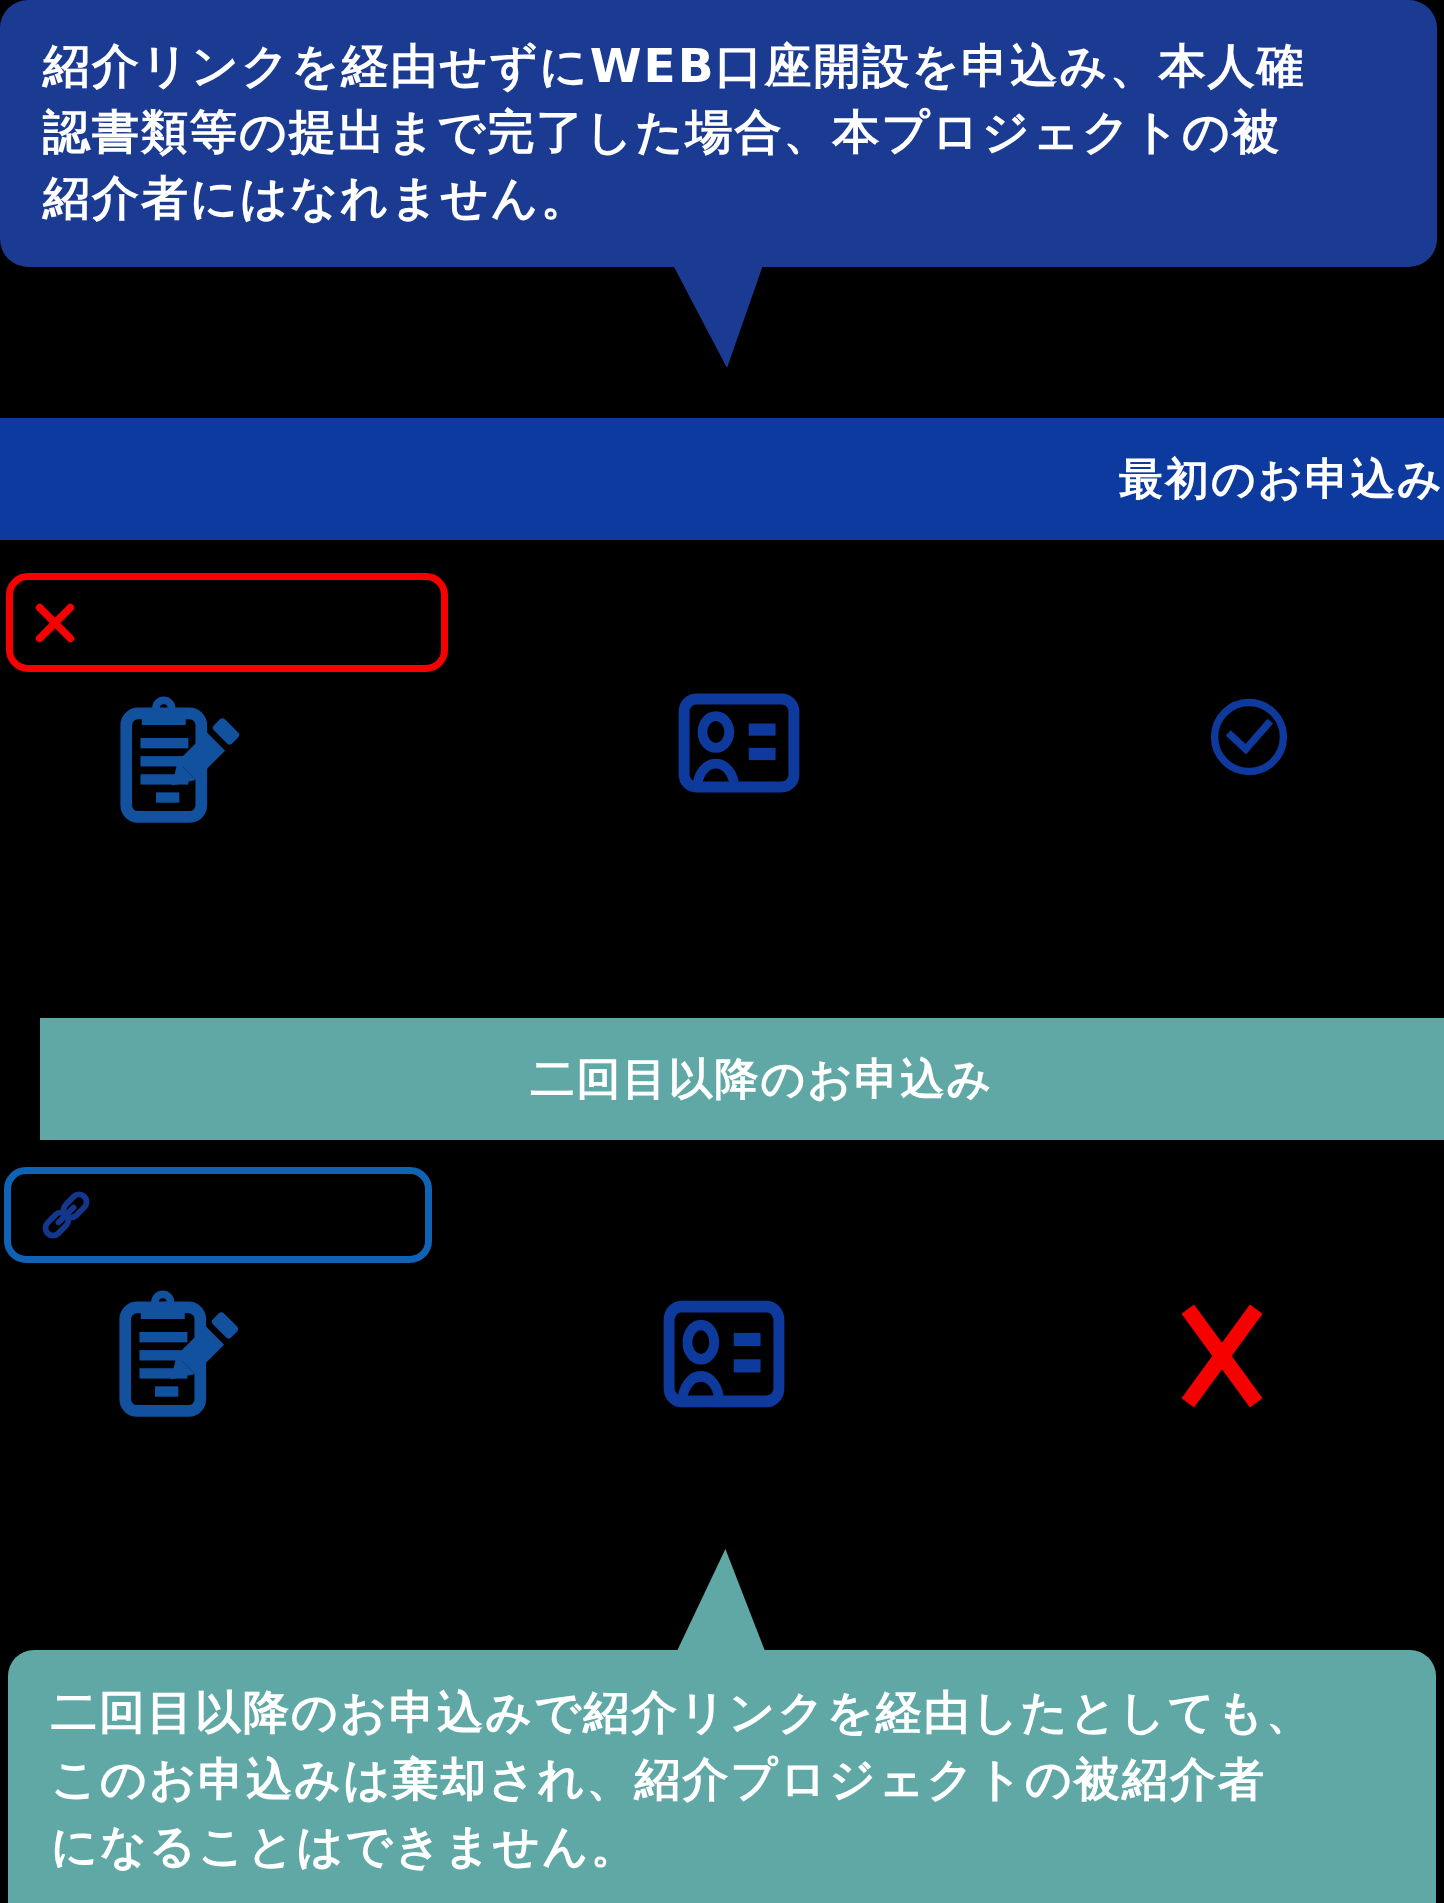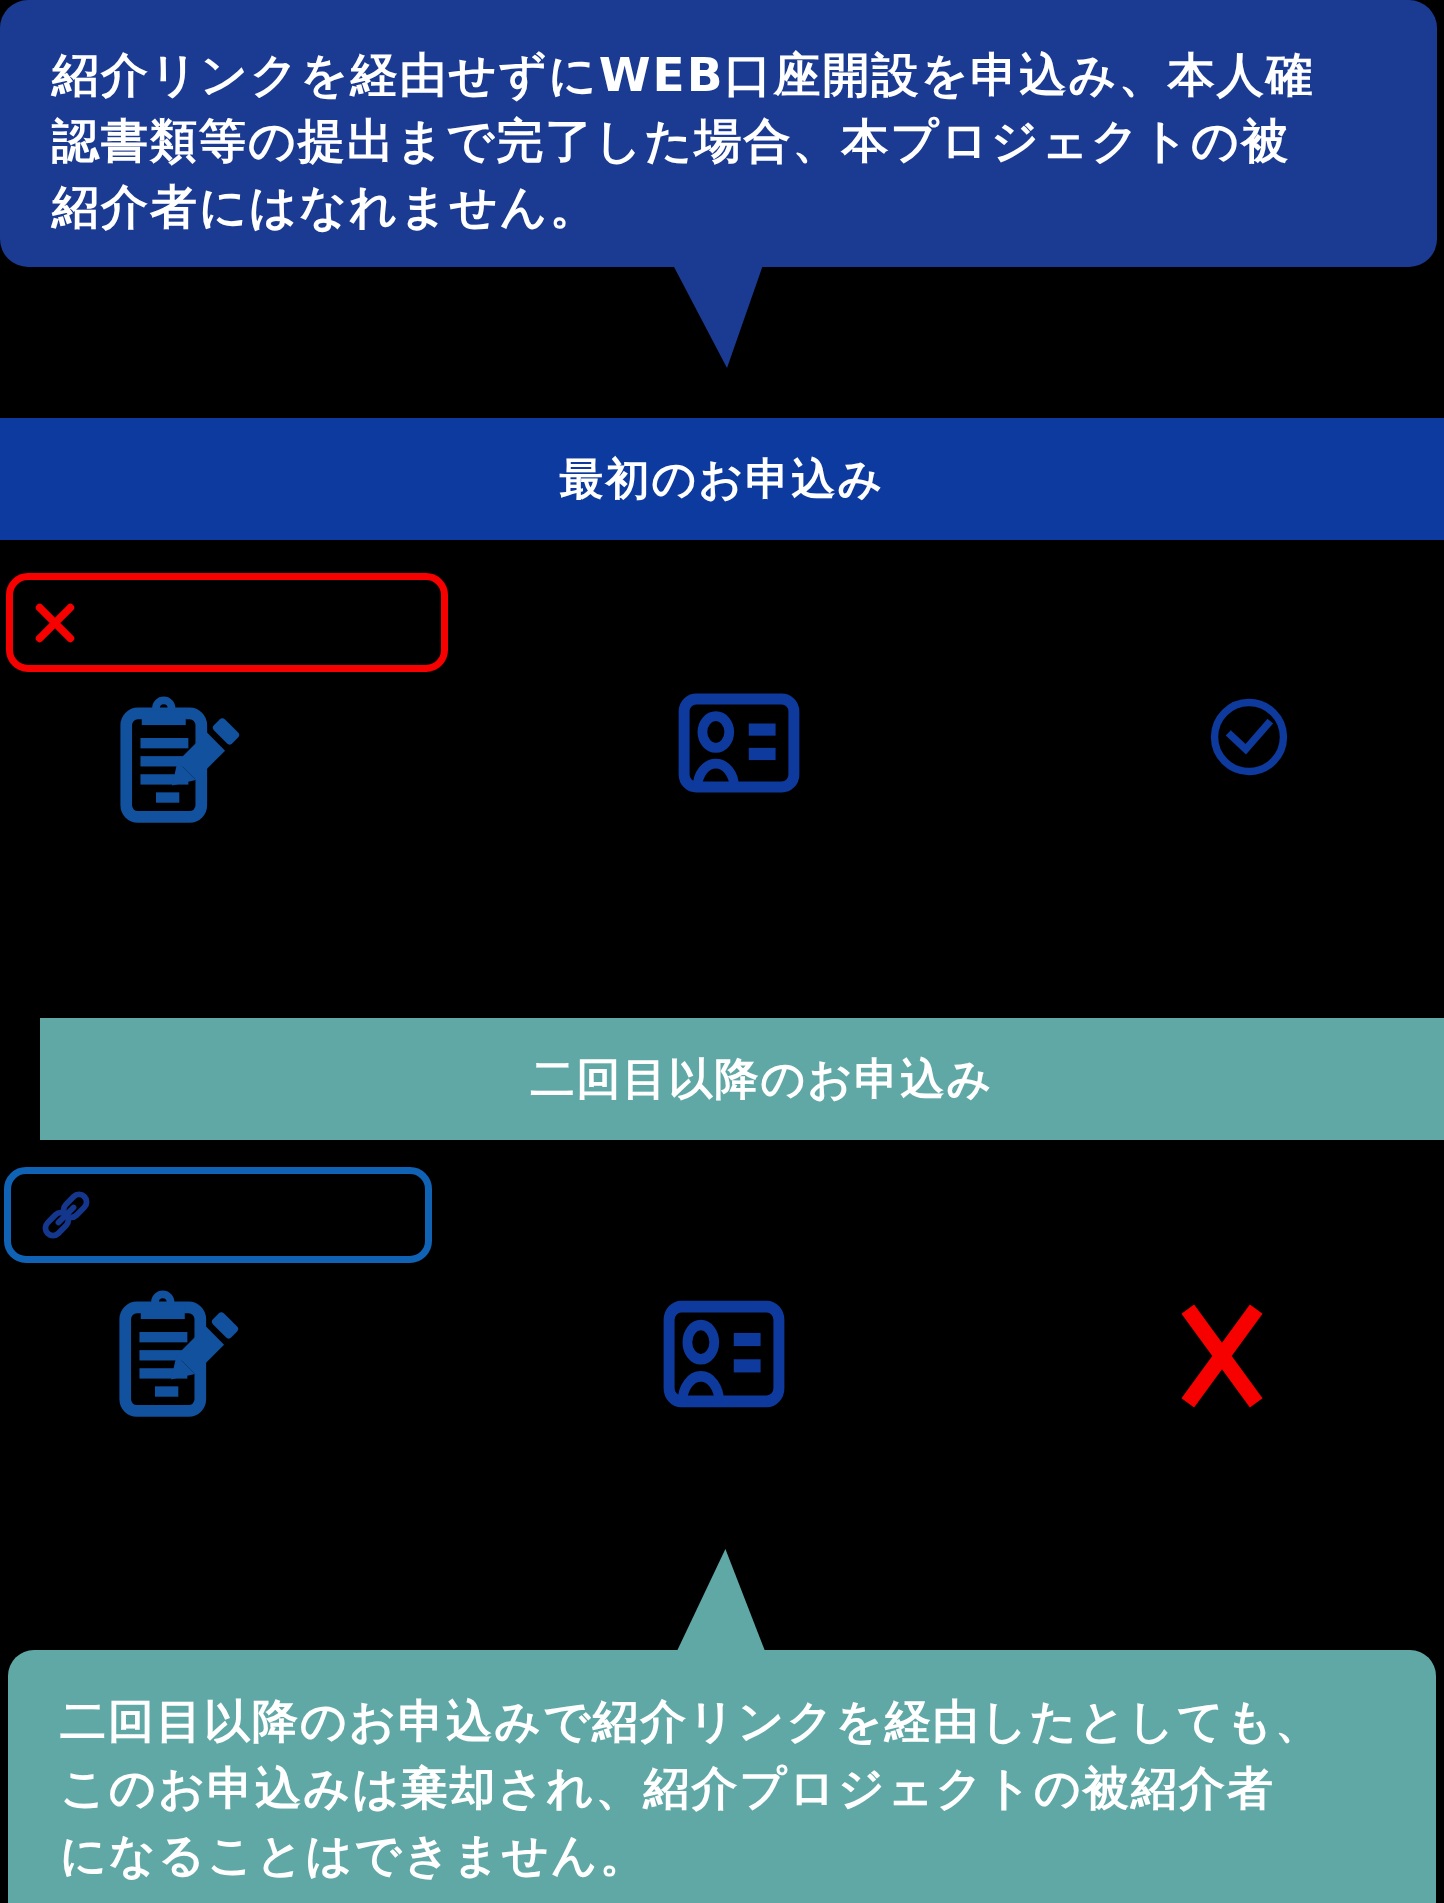--- a/index.html
+++ b/index.html
@@ -14,36 +14,36 @@
     font-family:"DejaVu Sans","Liberation Sans",sans-serif;
     position:relative;overflow:hidden;
   }
   .canvas{position:absolute;inset:0;}
   
   .top-callout{
     position:absolute;left:0;top:0;width:1437px;height:267px;
     background:var(--navy-bubble);border-radius:28px;box-sizing:border-box;
   }
   .callout-text{
-    margin:12px;padding:30px 40px 0 40px;color:var(--text-white);
+    margin:3px;padding:30px 40px 0 40px;color:var(--text-white);
     font-size:47px;line-height:66px;font-weight:bold;
     letter-spacing:2px;white-space:pre-line;
   }
   .top-tail{
     position:absolute;left:673px;top:265px;width:90px;height:103px;
     background:var(--navy-bubble);
     clip-path:polygon(0 0,100% 0,60% 100%);
   }
   
   .banner{
     position:absolute;left:0;width:1444px;height:122px;
     display:flex;align-items:center;justify-content:center;
     color:var(--text-white);font-size:44px;font-weight:bold;letter-spacing:2px;
   }
-  .banner-first{top:418px;background:var(--blue-banner);}
+  .banner-first{top:418px;background:var(--blue-banner);justify-content:flex-end;}
   .banner-repeat{top:1018px;background:var(--teal);margin-left:40px;}
   
   .no-link-box{
     position:absolute;left:6px;top:573px;width:410px;height:85px;
     border:7px solid var(--red);border-radius:22px;
     display:flex;align-items:center;padding-left:18px;background:transparent;
   }
   .link-box{
     position:absolute;left:4px;top:1167px;width:388px;height:82px;
     border:7px solid var(--box-border-blue);border-radius:22px;

